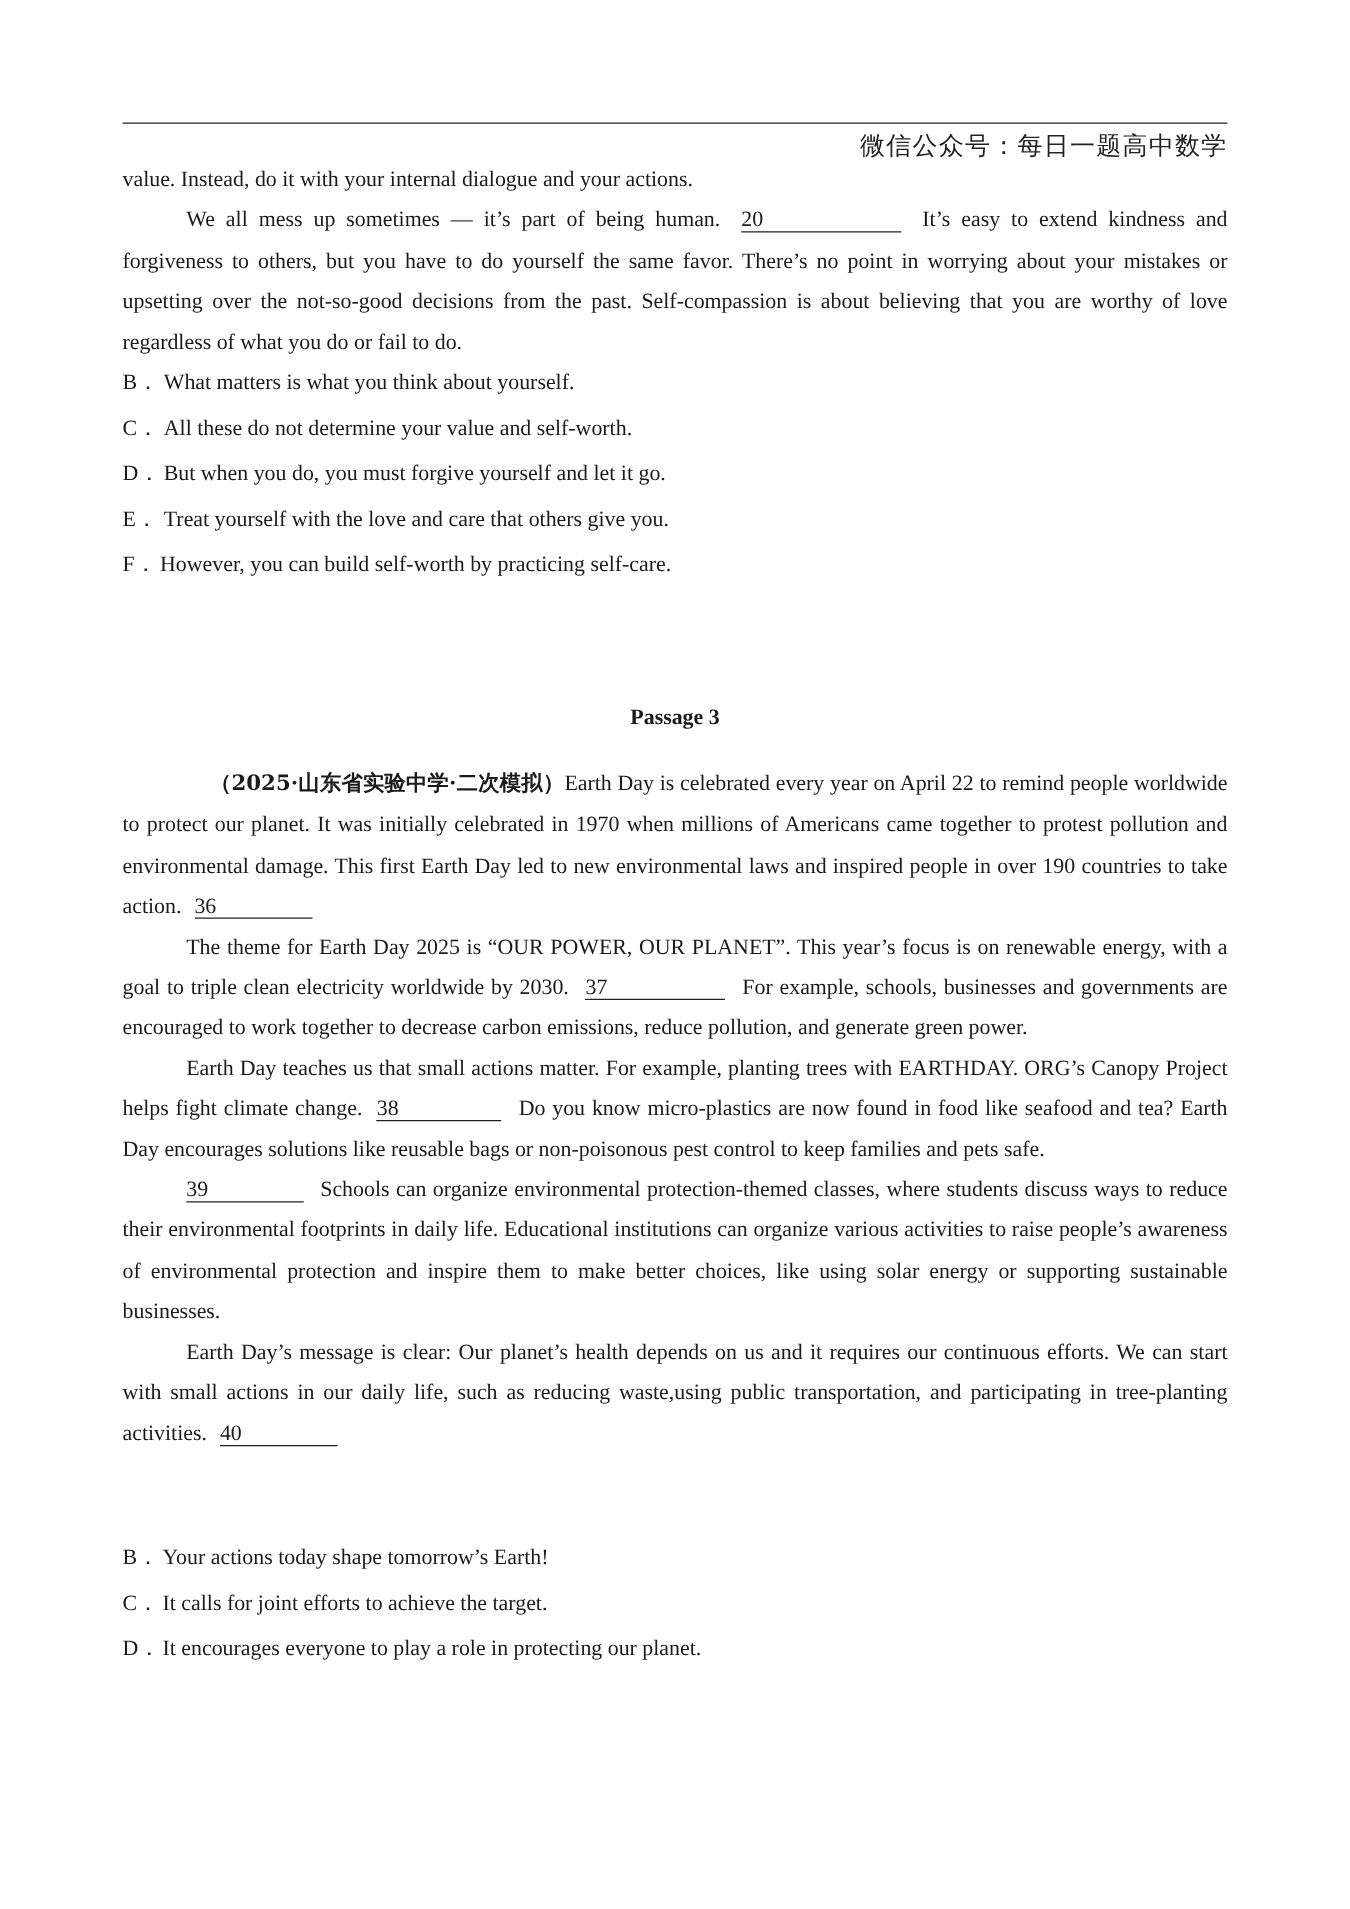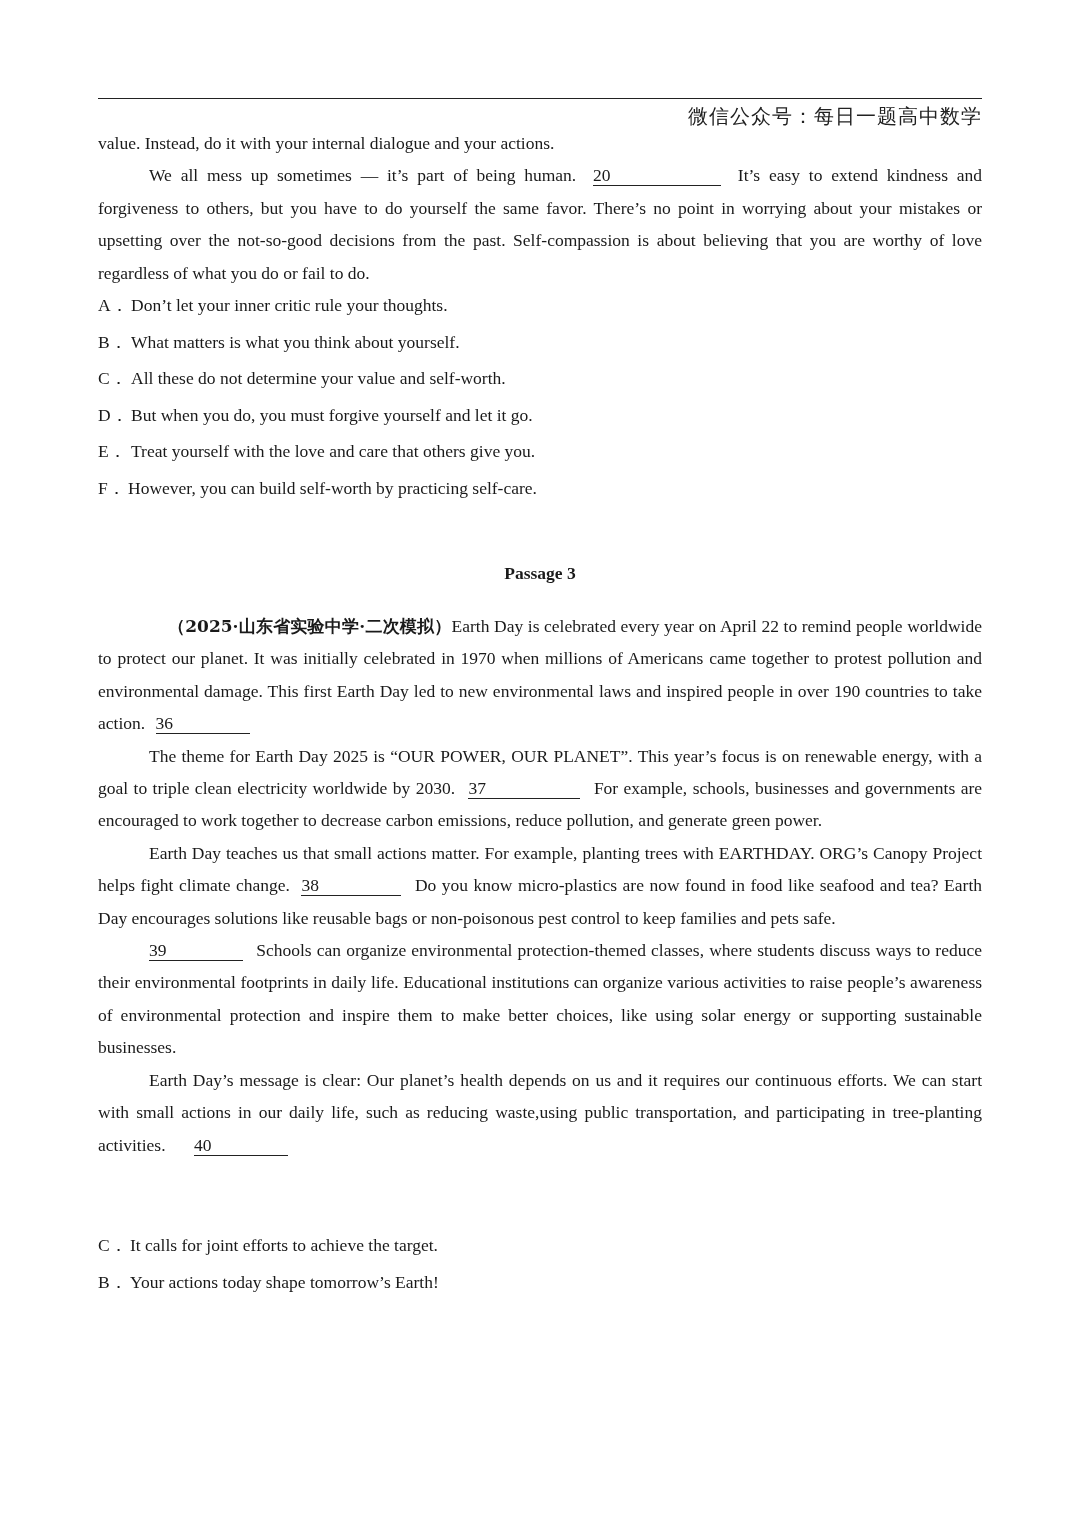--- a/index.html
+++ b/index.html
@@ -26,36 +26,36 @@
 
 <div class="header-rule"></div>
 <div class="header-text">微信公众号：每日一题高中数学</div>
 
 <div id="block1">
   <p class="p">value. Instead, do it with your internal dialogue and your actions.</p>
   <p class="p indent"><span>We all mess up sometimes — it’s part of being human.</span> <span class="blank" style="width:128px;margin:0 8px 0 8px;">20</span> <span>It’s easy to extend kindness and forgiveness to others, but you have to do yourself the same favor. There’s no point in worrying about your mistakes or upsetting over the not-so-good decisions from the past. Self-compassion is about believing that you are worthy of love regardless of what you do or fail to do.</span></p>
 </div>
 
 <div id="opts1">
-  <p class="opt"><span class="letter">A．</span><span>Don’t let your inner critic rule your thoughts.</span></p>
   <p class="opt"><span class="letter">B．</span><span>What matters is what you think about yourself.</span></p>
   <p class="opt"><span class="letter">C．</span><span>All these do not determine your value and self-worth.</span></p>
   <p class="opt"><span class="letter">D．</span><span>But when you do, you must forgive yourself and let it go.</span></p>
   <p class="opt"><span class="letter">E．</span><span>Treat yourself with the love and care that others give you.</span></p>
   <p class="opt"><span class="letter" style="width:30px">F．</span><span>However, you can build self-worth by practicing self-care.</span></p>
 </div>
 
 <div id="passage3-title">
   <p class="title">Passage 3</p>
 </div>
 
 <div id="block2">
   <p class="p indent"><span class="src">（2025·山东省实验中学·二次模拟）</span><span>Earth Day is celebrated every year on April 22 to remind people worldwide to protect our planet. It was initially celebrated in 1970 when millions of Americans came together to protest pollution and environmental damage. This first Earth Day led to new environmental laws and inspired people in over 190 countries to take action.</span> <span class="blank" style="width:94px;margin-left:6px;">36</span></p>
   <p class="p indent"><span>The theme for Earth Day 2025 is “OUR POWER, OUR PLANET”. This year’s focus is on renewable energy, with a goal to triple clean electricity worldwide by 2030.</span> <span class="blank" style="width:112px;margin:0 8px 0 8px;">37</span> <span>For example, schools, businesses and governments are encouraged to work together to decrease carbon emissions, reduce pollution, and generate green power.</span></p>
   <p class="p indent"><span>Earth Day teaches us that small actions matter. For example, planting trees with EARTHDAY. ORG’s Canopy Project helps fight climate change.</span> <span class="blank" style="width:100px;margin:0 8px 0 6px;">38</span> <span>Do you know micro-plastics are now found in food like seafood and tea? Earth Day encourages solutions like reusable bags or non-poisonous pest control to keep families and pets safe.</span></p>
   <p class="p indent"><span class="blank" style="width:94px;margin-right:8px;">39</span> <span>Schools can organize environmental protection-themed classes, where students discuss ways to reduce their environmental footprints in daily life. Educational institutions can organize various activities to raise people’s awareness of environmental protection and inspire them to make better choices, like using solar energy or supporting sustainable businesses.</span></p>
-  <p class="p indent"><span>Earth Day’s message is clear: Our planet’s health depends on us and it requires our continuous efforts. We can start with small actions in our daily life, such as reducing waste,using public transportation, and participating in tree-planting activities.</span> <span class="blank" style="width:94px;margin-left:24px;">40</span></p>
+  <p class="p indent"><span>Earth Day’s message is clear: Our planet’s health depends on us and it requires our continuous efforts. We can start with small actions in our daily life, such as reducing waste,using public transportation, and participating in tree-planting activities.</span> <span class="blank" style="width:94px;margin-left:6px;">40</span></p>
 </div>
 
 <div id="opts2">
+  <p class="opt"><span class="letter" style="width:32px">B．</span><span>Your actions today shape tomorrow’s Earth!</span></p>
   <p class="opt"><span class="letter" style="width:32px">C．</span><span>It calls for joint efforts to achieve the target.</span></p>
-  <p class="opt"><span class="letter" style="width:32px">B．</span><span>Your actions today shape tomorrow’s Earth!</span></p>
+  <p class="opt"><span class="letter" style="width:32px">D．</span><span>It encourages everyone to play a role in protecting our planet.</span></p>
 </div>
 
 </body></html>

